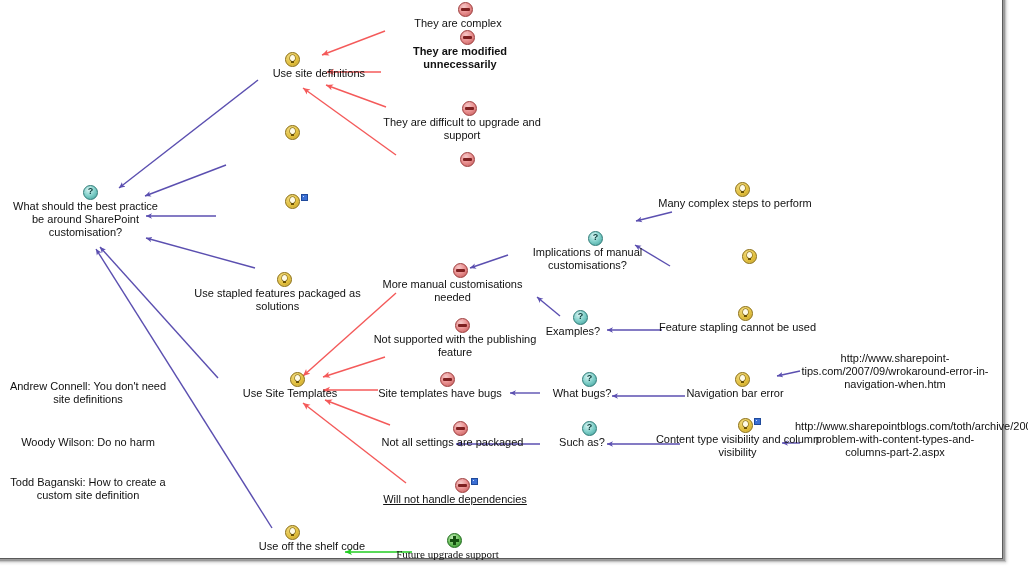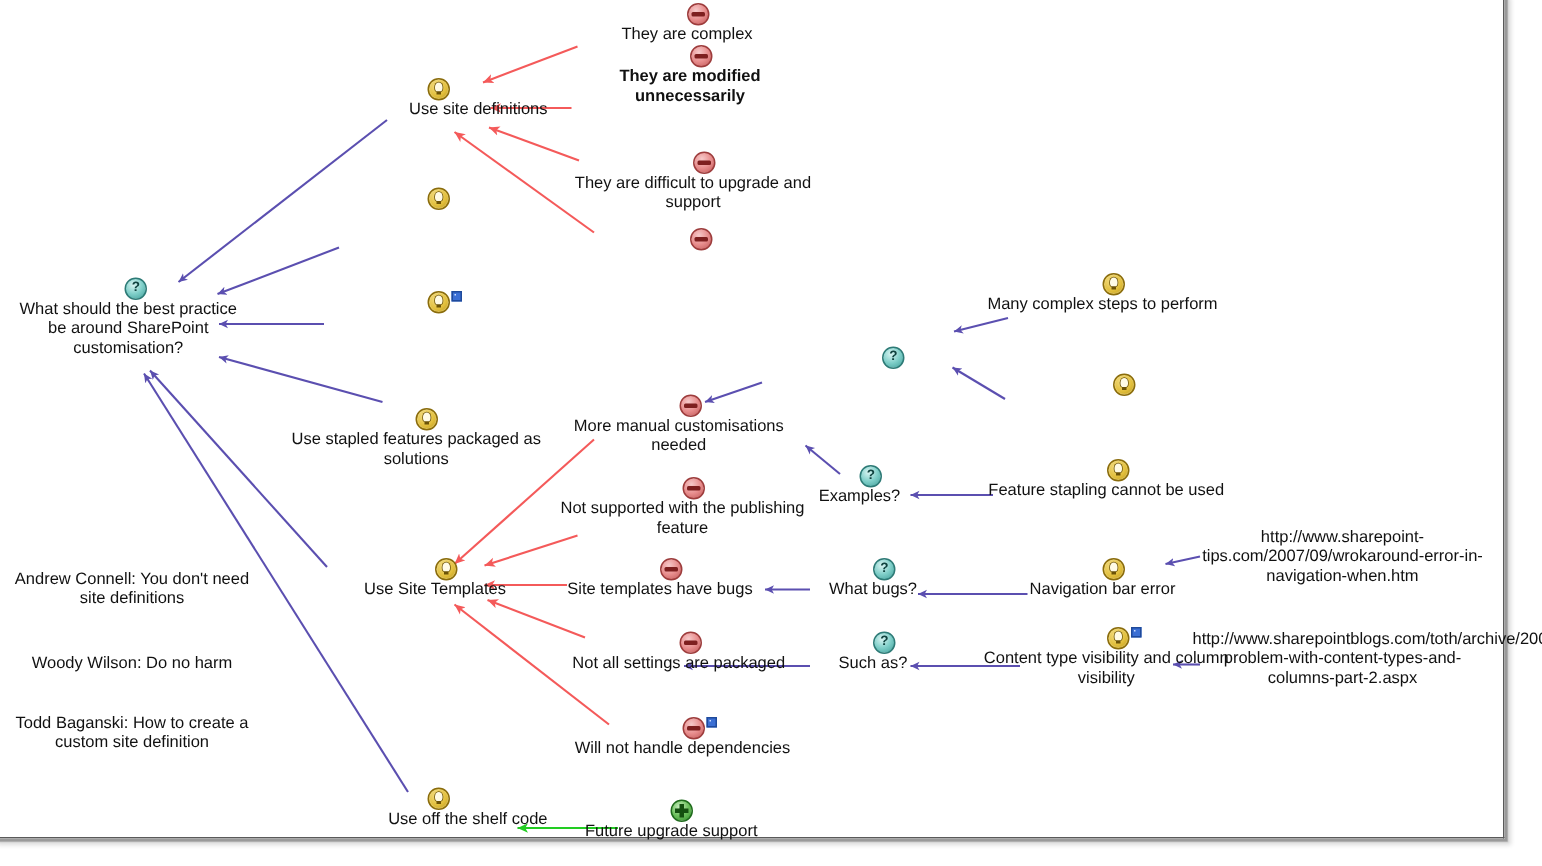--- a/index.html
+++ b/index.html
@@ -244,20 +244,21 @@
           </span>
         </span>
         <span class="label">What should the best practice be around SharePoint customisation?</span>
       </div>
       <div class="node" style="left: 505px; top: 231px; width: 165px;">
         <span class="ico-wrap">
           <span class="ico ico-question" style="position: absolute; left: 83px; top: 0px;">
             <span>?</span>
           </span>
         </span>
+        <span class="label">Implications of manual customisations?</span>
       </div>
       <div class="node" style="left: 205px; top: 194px; width: 160px;">
         <span class="ico-wrap">
           <span class="ico ico-idea" style="position: absolute; left: 80px; top: 0px;"></span>
           <span class="tag-flag" style="left: 96px; top: 0px;"></span>
         </span>
       </div>
       <div class="node" style="left: 655px; top: 249px; width: 175px;">
         <span class="ico-wrap">
           <span class="ico ico-idea" style="position: absolute; left: 87px; top: 0px;"></span>
@@ -365,34 +366,34 @@
           <span class="ico ico-reference" style="position: absolute; left: 80px; top: 0px;"></span>
         </span>
         <span class="label">Woody Wilson: Do no harm</span>
       </div>
       <div class="node" style="left: 8px; top: 461px; width: 160px;">
         <span class="ico-wrap">
           <span class="ico ico-reference" style="position: absolute; left: 80px; top: 0px;"></span>
         </span>
         <span class="label">Todd Baganski: How to create a custom site definition</span>
       </div>
-      <div class="node" style="left: 380px; top: 478px; width: 150px;">
+      <div class="node" style="left: 380px; top: 478px; width: 150px; text-decoration: underline;">
         <span class="ico-wrap">
           <span class="ico ico-con" style="position: absolute; left: 75px; top: 0px;"></span>
           <span class="tag-flag" style="left: 91px; top: 0px;"></span>
         </span>
         <span class="label">Will not handle dependencies</span>
       </div>
       <div class="node" style="left: 205px; top: 525px; width: 160px; text-align: right;">
         <span class="ico-wrap">
           <span class="ico ico-idea" style="position: absolute; left: 80px; top: 0px;"></span>
         </span>
         <span class="label">Use off the shelf code</span>
       </div>
-      <div class="node" style="left: 370px; top: 533px; width: 155px;">
+      <div class="node" style="left: 370px; top: 533px; width: 155px; font-family: Liberation Serif, serif;">
         <span class="ico-wrap">
           <span class="ico ico-pro" style="position: absolute; left: 77px; top: 0px;"></span>
         </span>
         <span class="label">Future upgrade support</span>
       </div>
     </div>
 
 </div>
 
 </body></html>

